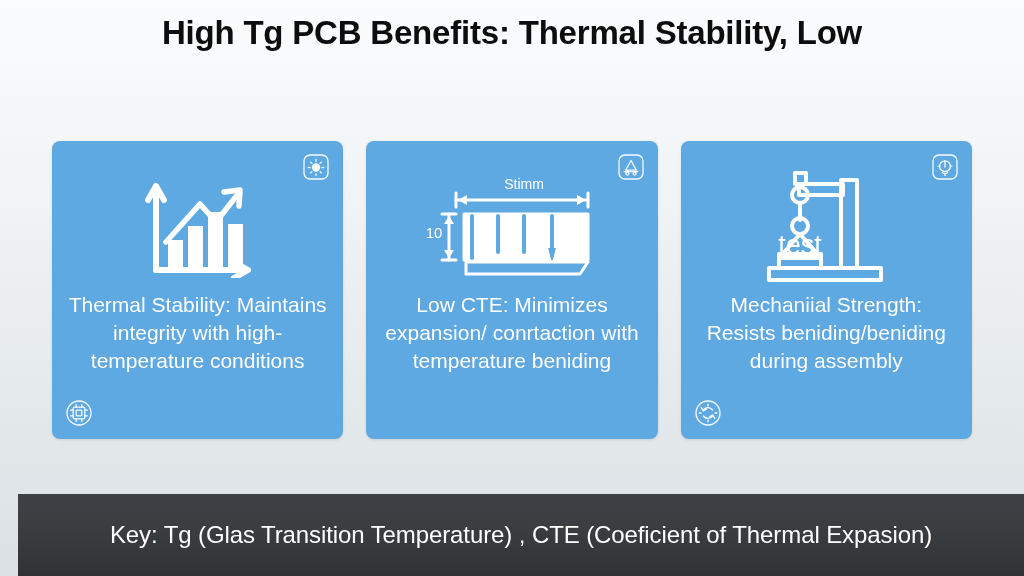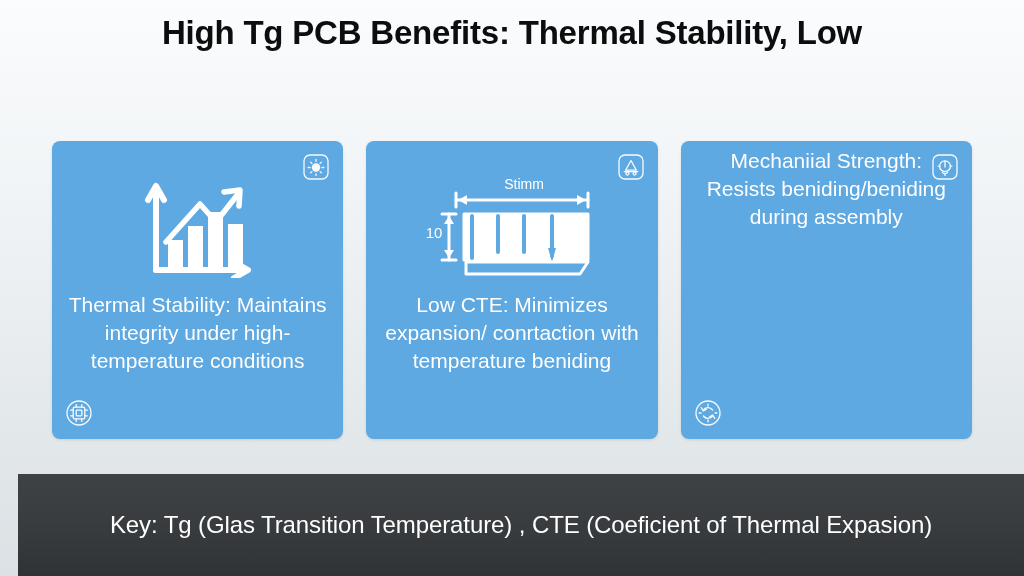--- a/index.html
+++ b/index.html
@@ -68,21 +68,21 @@
     display:flex; align-items:center; justify-content:center;
     opacity: 0.95;
   }
   .badge.tr { top: 11px; right: 12px; }
   .badge.bl { bottom: 11px; left: 12px; }
 
   
   .footer {
     position:absolute;
     left:18px; right:0; bottom:0;
-    height: 102px;
+    height: 82px;
     background: linear-gradient(180deg,#3e4145 0%, #3a3d40 45%, #303336 100%);
     display:flex;
     align-items:center;
     justify-content:center;
   }
   .footer-text {
     color:#ffffff;
     font-size: 24px;
     font-family: "Liberation Sans", sans-serif;
     letter-spacing: -0.1px;
@@ -131,21 +131,21 @@
         <rect x="28" y="66" width="15" height="28" fill="#ffffff" stroke="none"></rect>
         <rect x="48" y="52" width="15" height="42" fill="#ffffff" stroke="none"></rect>
         <rect x="68" y="38" width="15" height="56" fill="#ffffff" stroke="none"></rect>
         <rect x="88" y="50" width="15" height="44" fill="#ffffff" stroke="none"></rect>
 
         <path d="M26 68 L60 30 L76 48 L98 20" stroke-width="5.5"></path>
         <path d="M84 18 L100 16 L99 32" stroke-width="5.5" fill="none"></path>
       </svg>
     </div>
 
-    <div class="card-text">Thermal Stability: Maintains integrity under high-temperature conditions</div>
+    <div class="card-text">Thermal Stability: Maintains integrity with high-temperature conditions</div>
 
     <span class="badge bl">
       <svg width="28" height="28" viewBox="0 0 28 28" fill="none" stroke="#ffffff" stroke-width="1.3">
         <circle cx="14" cy="14" r="12"></circle>
         <rect x="8.2" y="8.2" width="11.6" height="11.6" rx="1.6"></rect>
         <rect x="11.2" y="11.2" width="5.6" height="5.6" rx="0.8"></rect>
         <g stroke-linecap="round">
           <line x1="11.2" y1="5.6" x2="11.2" y2="8.2"></line>
           <line x1="16.8" y1="5.6" x2="16.8" y2="8.2"></line>
           <line x1="11.2" y1="19.8" x2="11.2" y2="22.4"></line>
@@ -213,20 +213,44 @@
         <line x1="14" y1="8.2" x2="14" y2="14" stroke-linecap="round"></line>
         <g stroke-linecap="round">
           <line x1="7.2" y1="13.2" x2="8.8" y2="13.2"></line>
           <line x1="19.2" y1="13.2" x2="20.8" y2="13.2"></line>
         </g>
         <path d="M11.4 19.4 Q14 21.8 16.6 19.4" stroke-linecap="round"></path>
         <line x1="14" y1="20.6" x2="14" y2="22.4" stroke-linecap="round"></line>
       </svg>
     </span>
 
+    <div class="card-icon">
+      <svg width="122" height="116" viewBox="0 0 122 116" fill="none" stroke="#ffffff" stroke-width="4" stroke-linecap="round" stroke-linejoin="round">
+
+        <rect x="76" y="12" width="16" height="88"></rect>
+
+        <rect x="34" y="16" width="44" height="11"></rect>
+
+        <rect x="30" y="5" width="11" height="11"></rect>
+
+        <circle cx="35" cy="27" r="8" fill="none"></circle>
+
+        <line x1="35" y1="35" x2="35" y2="52"></line>
+
+        <circle cx="35" cy="58" r="8" fill="none"></circle>
+
+        <path d="M35 66 L14 90 L56 90 Z" fill="none"></path>
+
+        <rect x="14" y="86" width="42" height="14"></rect>
+
+        <rect x="4" y="100" width="112" height="12"></rect>
+
+        <text x="35" y="86" fill="#ffffff" stroke="none" font-size="27" font-family="Liberation Sans, sans-serif" text-anchor="middle">test</text>
+      </svg>
+    </div>
 
     <div class="card-text">Mechaniial Strength: Resists beniding/beniding during assembly</div>
 
     <span class="badge bl">
       <svg width="28" height="28" viewBox="0 0 28 28" fill="none" stroke="#ffffff" stroke-width="1.3">
         <circle cx="14" cy="14" r="12"></circle>
         <path d="M9.2 11.4 A5.6 5.6 0 0 1 18.6 11" stroke-linecap="round"></path>
         <path d="M18.8 16.6 A5.6 5.6 0 0 1 9.4 17" stroke-linecap="round"></path>
         <path d="M7.2 8.6 L9.4 11.8 L12.4 10.2" stroke-linecap="round" fill="none"></path>
         <path d="M20.8 19.4 L18.6 16.2 L15.6 17.8" stroke-linecap="round" fill="none"></path>

